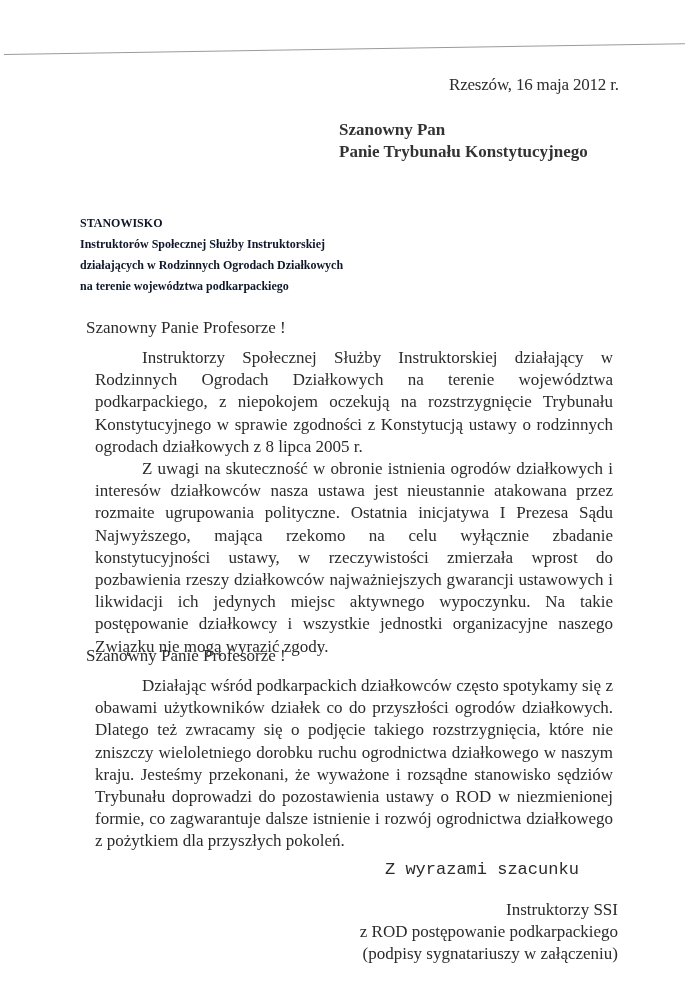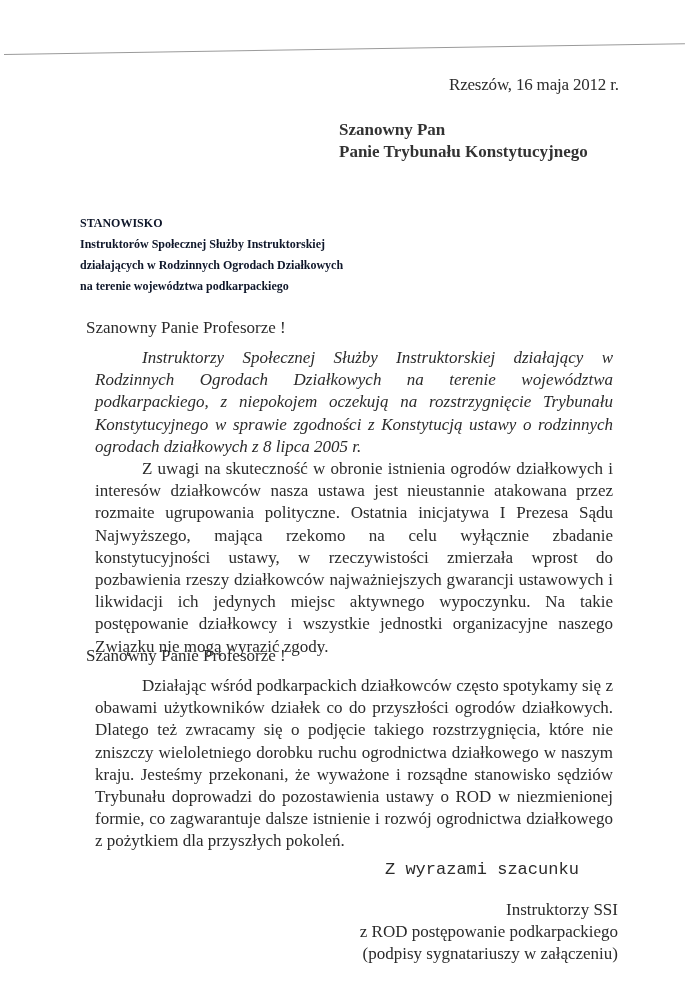--- a/index.html
+++ b/index.html
@@ -48,21 +48,21 @@
 
 <div class="title-block">
   <div>STANOWISKO</div>
   <div>Instruktorów Społecznej Służby Instruktorskiej</div>
   <div>działających w Rodzinnych Ogrodach Działkowych</div>
   <div>na terenie województwa podkarpackiego</div>
 </div>
 
 <div class="salutation" style="top:318px;">Szanowny Panie Profesorze !</div>
 
-<p class="para" style="top:330px;font-style:italic;">Instruktorzy Społecznej Służby Instruktorskiej działający w Rodzinnych Ogrodach Działkowych na terenie województwa podkarpackiego, z niepokojem oczekują na rozstrzygnięcie Trybunału Konstytucyjnego w sprawie zgodności z Konstytucją ustawy o rodzinnych ogrodach działkowych z 8 lipca 2005 r.</p>
+<p class="para" style="top:330px;">Instruktorzy Społecznej Służby Instruktorskiej działający w Rodzinnych Ogrodach Działkowych na terenie województwa podkarpackiego, z niepokojem oczekują na rozstrzygnięcie Trybunału Konstytucyjnego w sprawie zgodności z Konstytucją ustawy o rodzinnych ogrodach działkowych z 8 lipca 2005 r.</p>
 
 <p class="para" style="top:441px;">Z uwagi na skuteczność w obronie istnienia ogrodów działkowych i interesów działkowców nasza ustawa jest nieustannie atakowana przez rozmaite ugrupowania polityczne. Ostatnia inicjatywa I Prezesa Sądu Najwyższego, mająca rzekomo na celu wyłącznie zbadanie konstytucyjności ustawy, w rzeczywistości zmierzała wprost do pozbawienia rzeszy działkowców najważniejszych gwarancji ustawowych i likwidacji ich jedynych miejsc aktywnego wypoczynku. Na takie postępowanie działkowcy i wszystkie jednostki organizacyjne naszego Związku nie mogą wyrazić zgody.</p>
 
 <div class="salutation" style="top:646px;">Szanowny Panie Profesorze !</div>
 
 <p class="para" style="top:658px;">Działając wśród podkarpackich działkowców często spotykamy się z obawami użytkowników działek co do przyszłości ogrodów działkowych. Dlatego też zwracamy się o podjęcie takiego rozstrzygnięcia, które nie zniszczy wieloletniego dorobku ruchu ogrodnictwa działkowego w naszym kraju. Jesteśmy przekonani, że wyważone i rozsądne stanowisko sędziów Trybunału doprowadzi do pozostawienia ustawy o ROD w niezmienionej formie, co zagwarantuje dalsze istnienie i rozwój ogrodnictwa działkowego z pożytkiem dla przyszłych pokoleń.</p>
 
 <div class="closing">Z wyrazami szacunku</div>
 
 <div class="signature">

